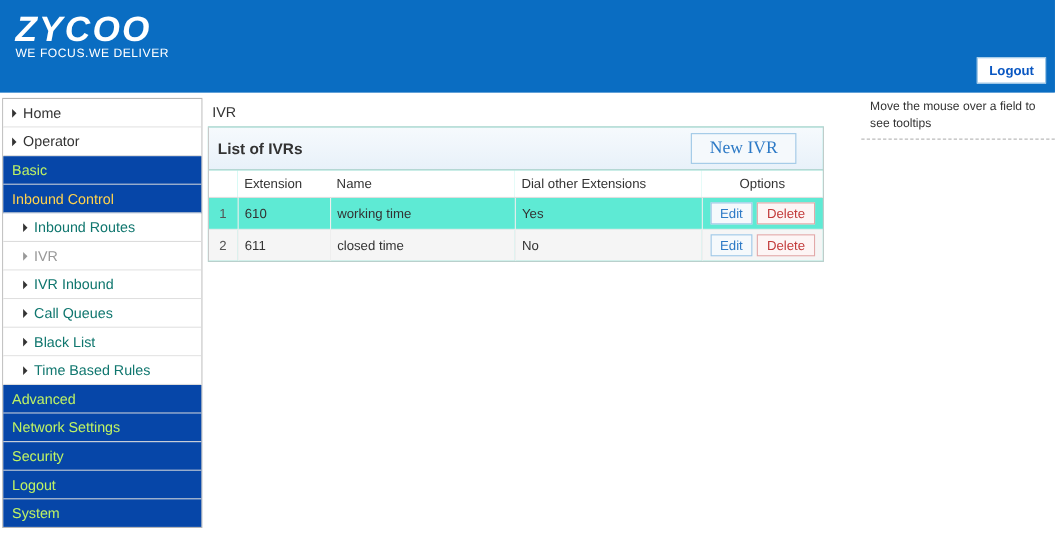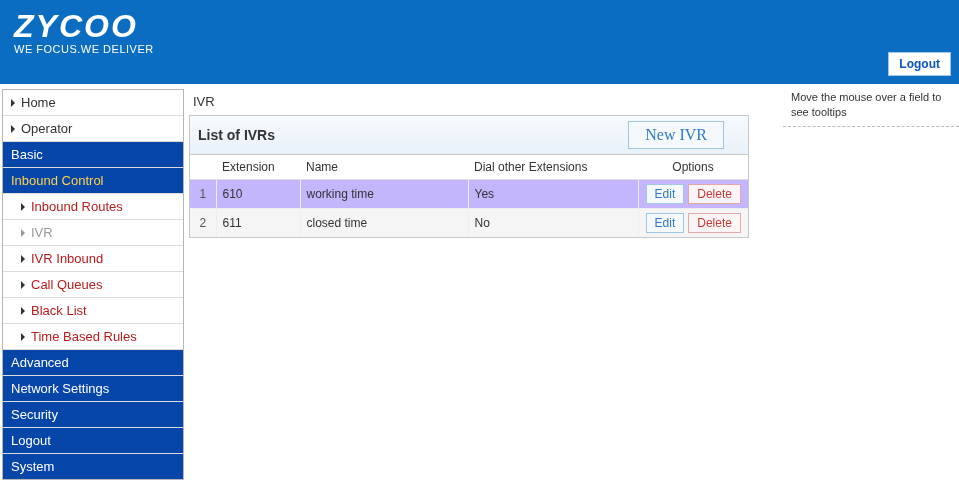--- a/index.html
+++ b/index.html
@@ -60,34 +60,34 @@
     .nav-item, .nav-section, .nav-subitem {
       display: flex;
       align-items: center;
       padding: 5px 8px;
       border-bottom: 1px solid #dcdcdc;
       cursor: pointer;
       font-size: 13px;
     }
     .nav-section {
       background: #0646a8;
-      color: #ffffff;
+      color: #bef264;
       font-weight: normal;
     }
     .nav-section.highlight {
       color: #ffd24d;
     }
     .nav-item {
       background: #fff;
       color: #333;
     }
     .nav-subitem {
       padding-left: 18px;
       background: #fff;
-      color: #b91c1c;
+      color: #0f766e;
     }
     .nav-subitem.active {
       color: #999;
     }
     .nav-bullet {
       width: 0;
       height: 0;
       border-top: 4px solid transparent;
       border-bottom: 4px solid transparent;
       border-left: 4px solid #333;
@@ -102,21 +102,21 @@
       padding: 6px 6px 6px 0;
     }
     .page-title {
       font-size: 13px;
       color: #333;
       padding: 4px 4px 6px 4px;
     }
     .panel {
       border: 1px solid #c9c9c9;
       width: 560px;
-      background: #c4b5fd;
+      background: #5eead4;
     }
     .panel-header {
       background: linear-gradient(to bottom, #f6fafd, #e8f1f9);
       border-bottom: 1px solid #c9c9c9;
       display: flex;
       align-items: center;
       justify-content: space-between;
       padding: 5px 8px;
     }
     .panel-title {

